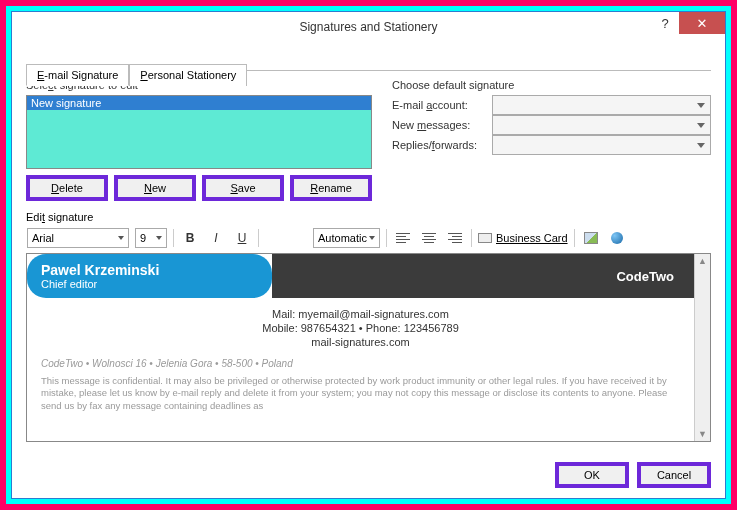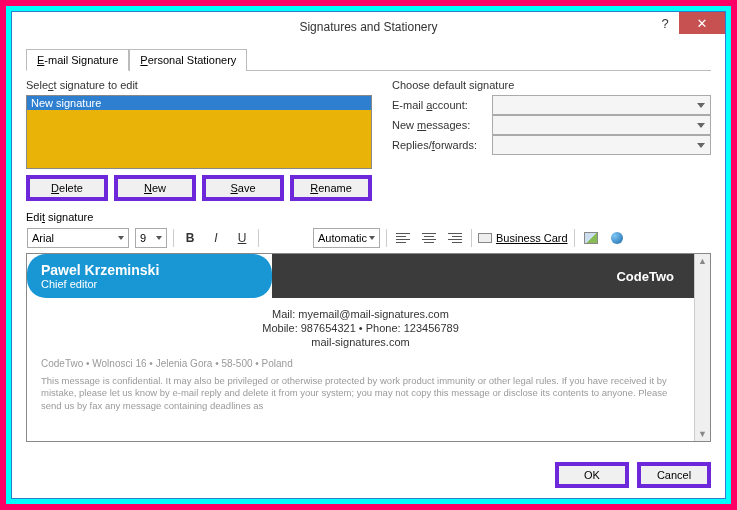--- a/index.html
+++ b/index.html
@@ -6,27 +6,27 @@
 body { background: #ff0066; padding: 6px; }
 .frame { background: #00ffff; padding: 5px; }
 .window { background: #fff; border: 1px solid #2c7bd0; display: flex; flex-direction: column; height: 488px; }
 .titlebar { background: #fff; display: flex; align-items: center; height: 30px; position: relative; }
 .titlebar-title { flex: 1; text-align: center; font-size: 12px; color: #333; }
 .titlebar-controls { display: flex; position: absolute; right: 0; top: 0; height: 22px; }
 .help-btn { width: 28px; display: flex; align-items: center; justify-content: center; font-size: 13px; color: #333; }
 .close-btn { width: 46px; background: #c75050; color: #fff; display: flex; align-items: center; justify-content: center; font-size: 13px; font-family: Arial; }
 .body { flex: 1; padding: 6px 14px 10px 14px; display: flex; flex-direction: column; overflow: hidden; }
 .tabs { display: flex; border-bottom: 1px solid #bbb; }
-.tab { padding: 4px 10px; font-size: 11px; border: 1px solid #bbb; border-bottom: none; background: #fff; position: relative; top: 1px; }
+.tab { padding: 4px 10px; font-size: 11px; border: 1px solid #bbb; border-bottom: none; background: #fff; position: relative; top: 16px; }
 .tab.active { background: #fff; border-bottom: 1px solid #fff; }
 .tab .ul { text-decoration: underline; }
 .cols { display: flex; gap: 20px; margin-top: 8px; }
 .col { flex: 1; }
 .grp-label { font-size: 11px; color: #333; margin-bottom: 4px; }
-.listbox { border: 1px solid #888; height: 74px; background: #eab308; font-size: 11px; overflow: hidden; }
+.listbox { border: 1px solid #888; height: 74px; background: #5eead4; font-size: 11px; overflow: hidden; }
 .list-item { background: #2f7fd1; color: #fff; padding: 1px 4px; }
 .btnrow { display: flex; gap: 6px; margin-top: 6px; }
 .btn { border: 4px solid #6d28d9; background: #f0f0f0; font-size: 11px; padding: 3px 0; width: 82px; text-align: center; }
 .btn .ul { text-decoration: underline; }
 .rowfield { display: flex; align-items: center; }
 .rowfield label { font-size: 11px; width: 100px; color: #333; }
 .combo { flex: 1; height: 20px; border: 1px solid #aaa; background: #f5f5f5; position: relative; }
 .combo::after { content: ""; position: absolute; right: 5px; top: 7px; border-left: 4px solid transparent; border-right: 4px solid transparent; border-top: 5px solid #666; }
 .edit-label { font-size: 11px; margin-top: 10px; margin-bottom: 4px; }
 .toolbar { display: flex; align-items: center; gap: 6px; border: 1px solid transparent; padding: 0 0 4px 0; flex-wrap: nowrap; }
@@ -48,21 +48,21 @@
 .scroll { width:16px; background:#efefef; border-left:1px solid #ccc; position:relative; }
 .scroll::before { content:"▲"; position:absolute; top:2px; left:3px; font-size:9px; color:#888; }
 .scroll::after { content:"▼"; position:absolute; bottom:2px; left:3px; font-size:9px; color:#888; }
 .sig-head { display:flex; }
 .sig-left { background:#1996d4; color:#fff; padding:8px 14px; width:245px;border-radius:19px; }
 .sig-left .name { font-size:14px; font-weight:600; }
 .sig-left .role { font-size:11px; }
 .sig-right { flex:1; background:#3b3b3b; color:#fff; display:flex; align-items:center; justify-content:flex-end; padding:0 20px; font-weight:600; font-size:13px; }
 .sig-body { padding:10px 14px 4px 14px; }
 .sig-body div { font-size:11px; margin-bottom:2px;text-align:center; }
-.sig-addr { color:#9a9a9a; font-size:10px; padding:4px 14px; }
+.sig-addr { color:#9a9a9a; font-size:10px; padding:4px 14px;font-style:italic; }
 .sig-disc { color:#9a9a9a; font-size:9.5px; padding:2px 14px 6px 14px; line-height:1.3; }
 .footer { display:flex; justify-content:flex-end; gap:8px; padding:10px 14px; }
 .footer .btn { width:74px; }
 </style>
 </head>
 <body>
 
 <div class="frame">
 <div class="window">
 

